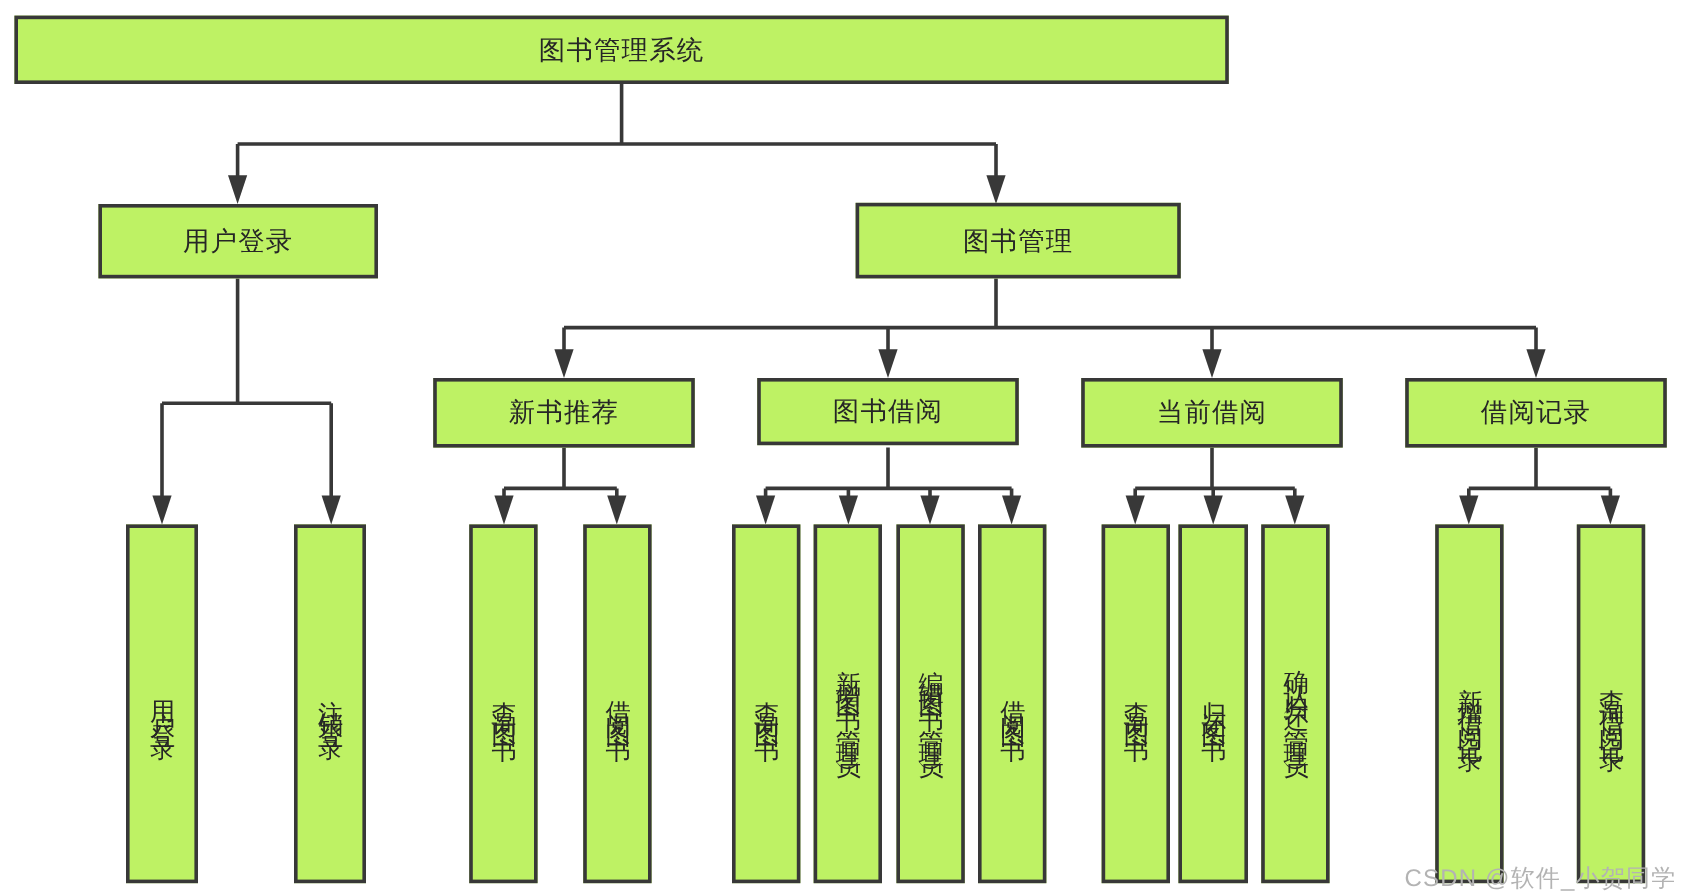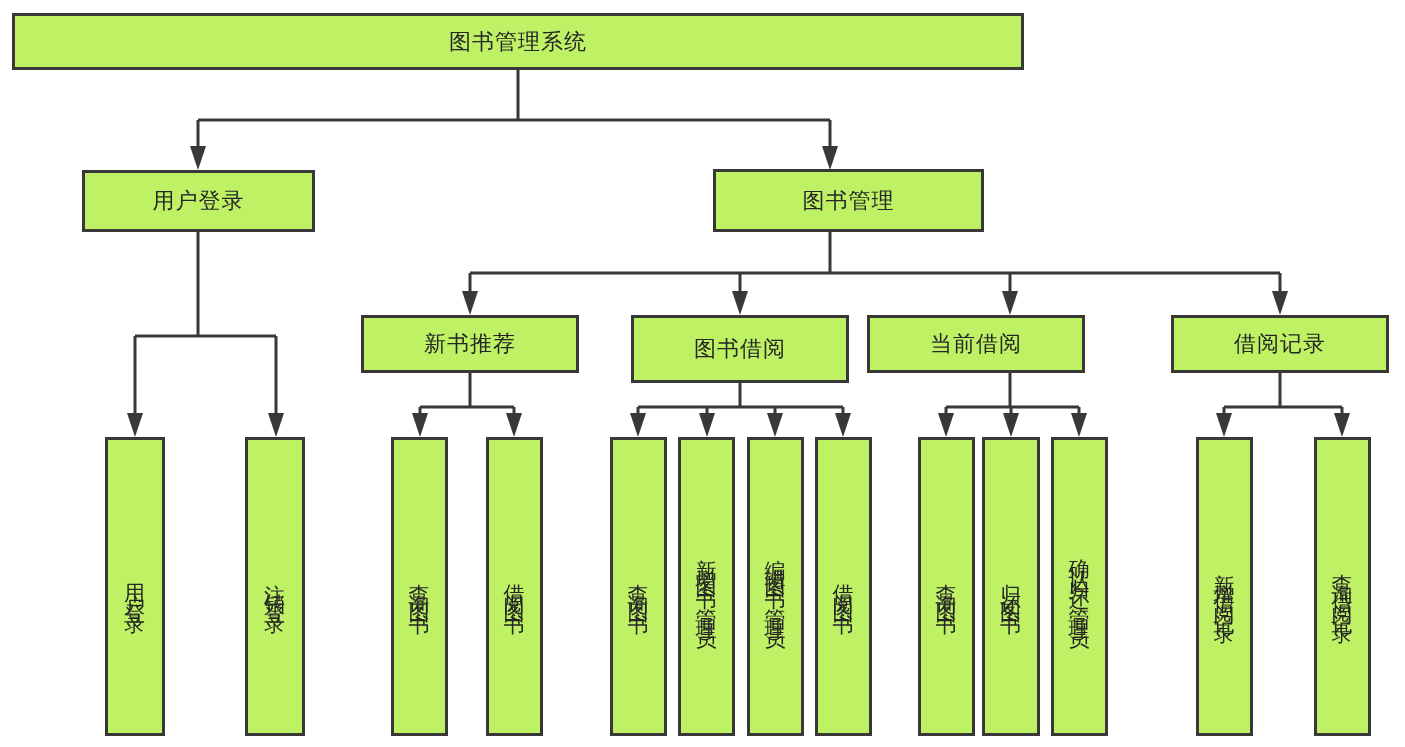--- a/index.html
+++ b/index.html
@@ -109,24 +109,24 @@
   <div class="node hbox" style="left:82px; top:170px; width:233px; height:62px;">
     <span>用户登录</span>
   </div>
   <div class="node hbox" style="left:713px; top:169px; width:271px; height:63px;">
     <span>图书管理</span>
   </div>
 
   <div class="node hbox" style="left:361px; top:315px; width:218px; height:58px;">
     <span>新书推荐</span>
   </div>
-  <div class="node hbox" style="left:631px; top:315px; width:218px; height:68px;">
+  <div class="node hbox" style="left:631px; top:315px; width:218px; height:56px;">
     <span>图书借阅</span>
   </div>
-  <div class="node hbox" style="left:867px; top:315px; width:218px; height:58px;">
+  <div class="node hbox" style="left:901px; top:315px; width:218px; height:58px;">
     <span>当前借阅</span>
   </div>
   <div class="node hbox" style="left:1171px; top:315px; width:218px; height:58px;">
     <span>借阅记录</span>
   </div>
 
   <div class="node vbox" style="left:105px; top:437px; width:60px; height:299px;">
     <span class="vtext">用户登录</span>
   </div>
   <div class="node vbox" style="left:245px; top:437px; width:60px; height:299px;">
@@ -163,14 +163,15 @@
     <span class="vtext">确认归还（管理员）</span>
   </div>
 
   <div class="node vbox" style="left:1196px; top:437px; width:57px; height:299px;">
     <span class="vtext">新增借阅记录</span>
   </div>
   <div class="node vbox" style="left:1314px; top:437px; width:57px; height:299px;">
     <span class="vtext">查询借阅记录</span>
   </div>
 
+  <div class="watermark">CSDN @软件_小贺同学</div>
 
 </div>
 
 </body></html>

